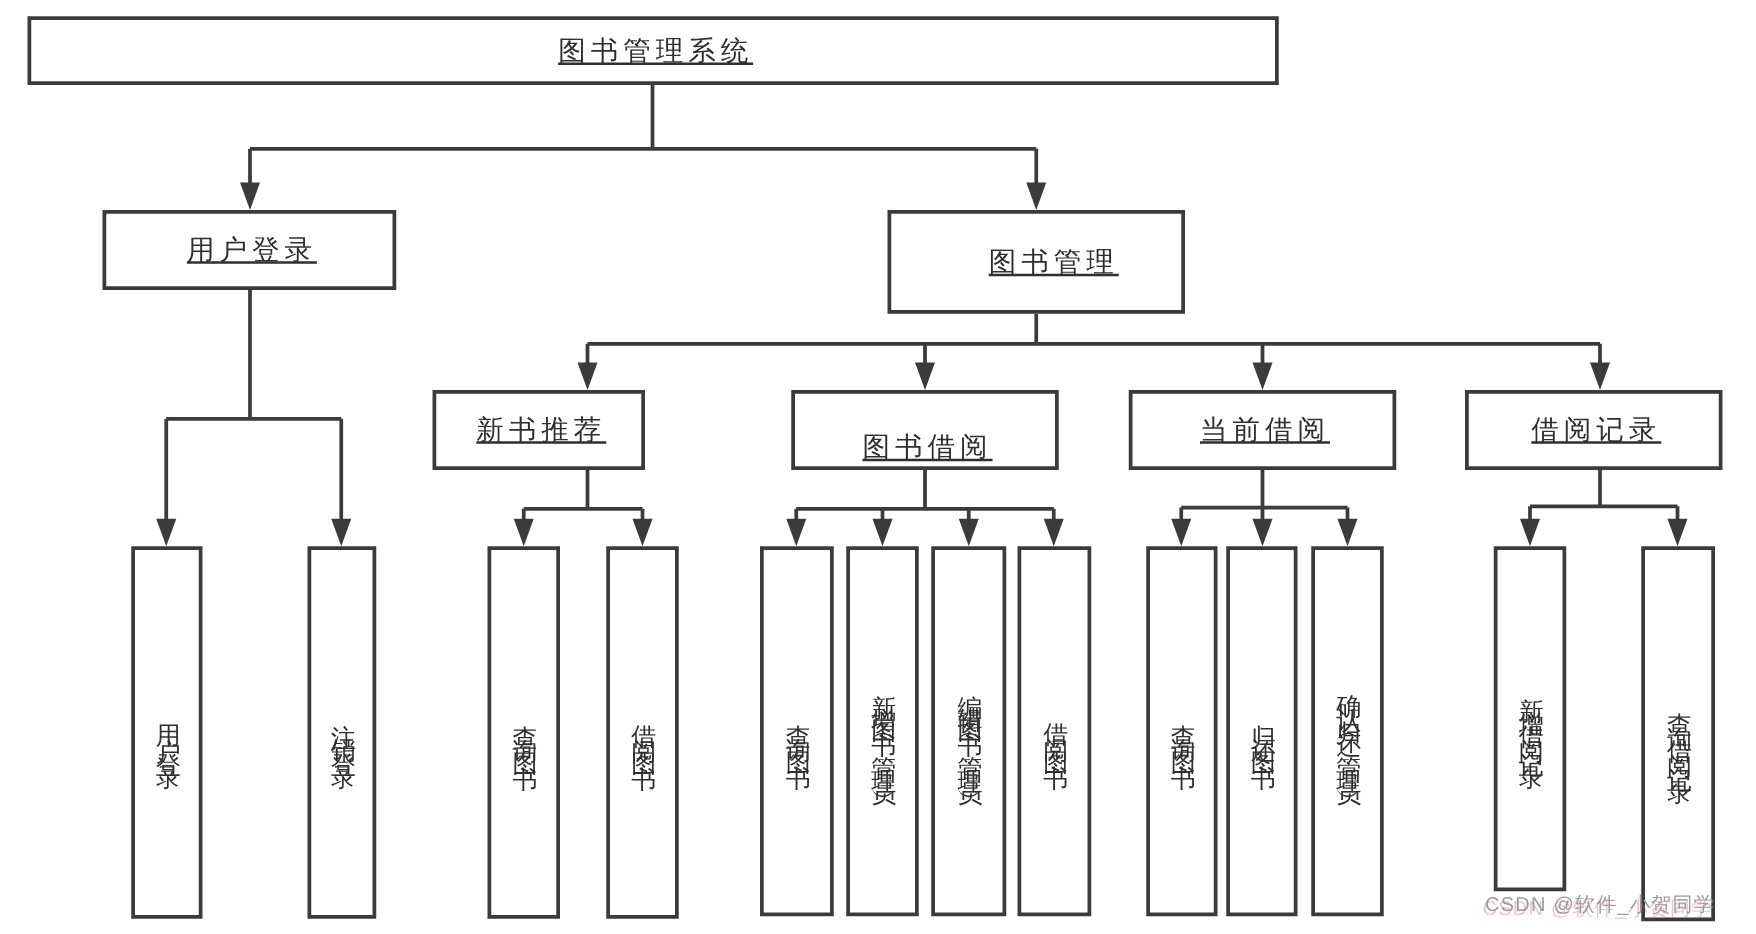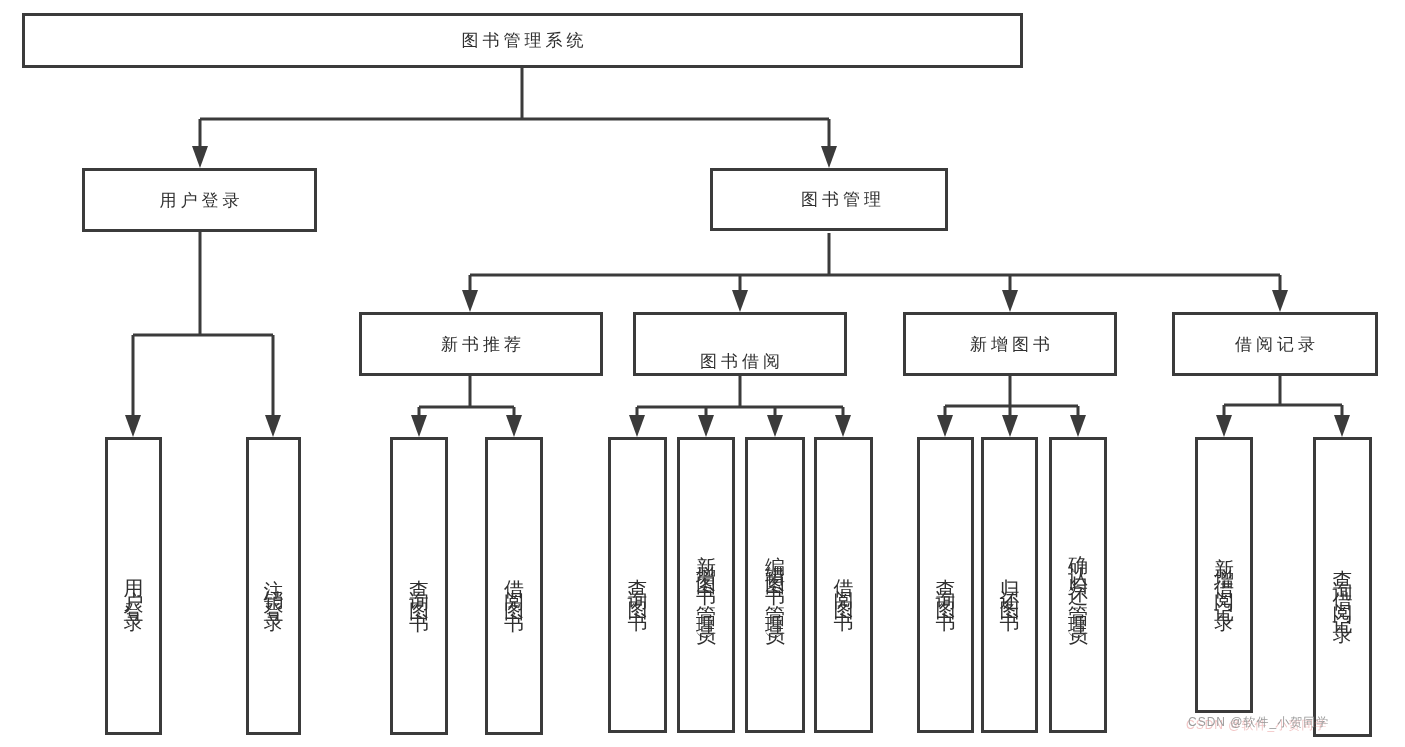--- a/index.html
+++ b/index.html
@@ -14,36 +14,37 @@
   #wires{position:absolute;left:0;top:0;width:1405px;height:747px;}
   .box{
     position:absolute;
     box-sizing:border-box;
     border:3px solid #3b3b3b;
     background:#ffffff;
     display:flex;align-items:center;justify-content:center;
     color:#2f2f2f;
   }
   .hbox{
-    font-size:17px;
+    font-size:22px;
     letter-spacing:4px;
     text-indent:4px; 
     white-space:nowrap;
+    text-decoration:underline;
   }
   .vbox{
     writing-mode:vertical-rl;
     text-orientation:mixed;
     font-size:20px;
     letter-spacing:11px;
     line-height:1.05;
   }
   .watermark{
     position:absolute;
     left:1188px;top:714px;
-    font-size:12px;
+    font-size:16px;
     letter-spacing:1px;
     color:#9c9c9c;
     text-shadow:-2px 3px 0 rgba(222,99,99,0.38);
     white-space:nowrap;
     z-index:5;
   }
 </style>
 </head>
 <body>
 
@@ -89,32 +90,32 @@
     </g>
   </svg>
 
   <div class="box hbox" style="left:22px;top:13px;width:1001px;height:55px;">
     <span>图书管理系统</span>
   </div>
 
   <div class="box hbox" style="left:82px;top:168px;width:235px;height:64px;">
     <span>用户登录</span>
   </div>
-  <div class="box hbox" style="left:710px;top:168px;width:238px;height:63px;padding-left:24px;">
+  <div class="box hbox" style="left:710px;top:168px;width:238px;height:83px;padding-left:24px;">
     <span>图书管理</span>
   </div>
 
-  <div class="box hbox" style="left:359px;top:312px;width:244px;height:64px;">
+  <div class="box hbox" style="left:346px;top:312px;width:170px;height:64px;">
     <span>新书推荐</span>
   </div>
   <div class="box hbox" style="left:633px;top:312px;width:214px;height:64px;align-items:flex-end;">
     <span>图书借阅</span>
   </div>
   <div class="box hbox" style="left:903px;top:312px;width:214px;height:64px;">
-    <span>新增图书</span>
+    <span>当前借阅</span>
   </div>
   <div class="box hbox" style="left:1172px;top:312px;width:206px;height:64px;">
     <span>借阅记录</span>
   </div>
 
   <div class="box vbox" style="left:105px;top:437px;width:57px;height:298px;">
     <span>用户登录</span>
   </div>
   <div class="box vbox" style="left:246px;top:437px;width:55px;height:298px;">
     <span>注销登录</span>

